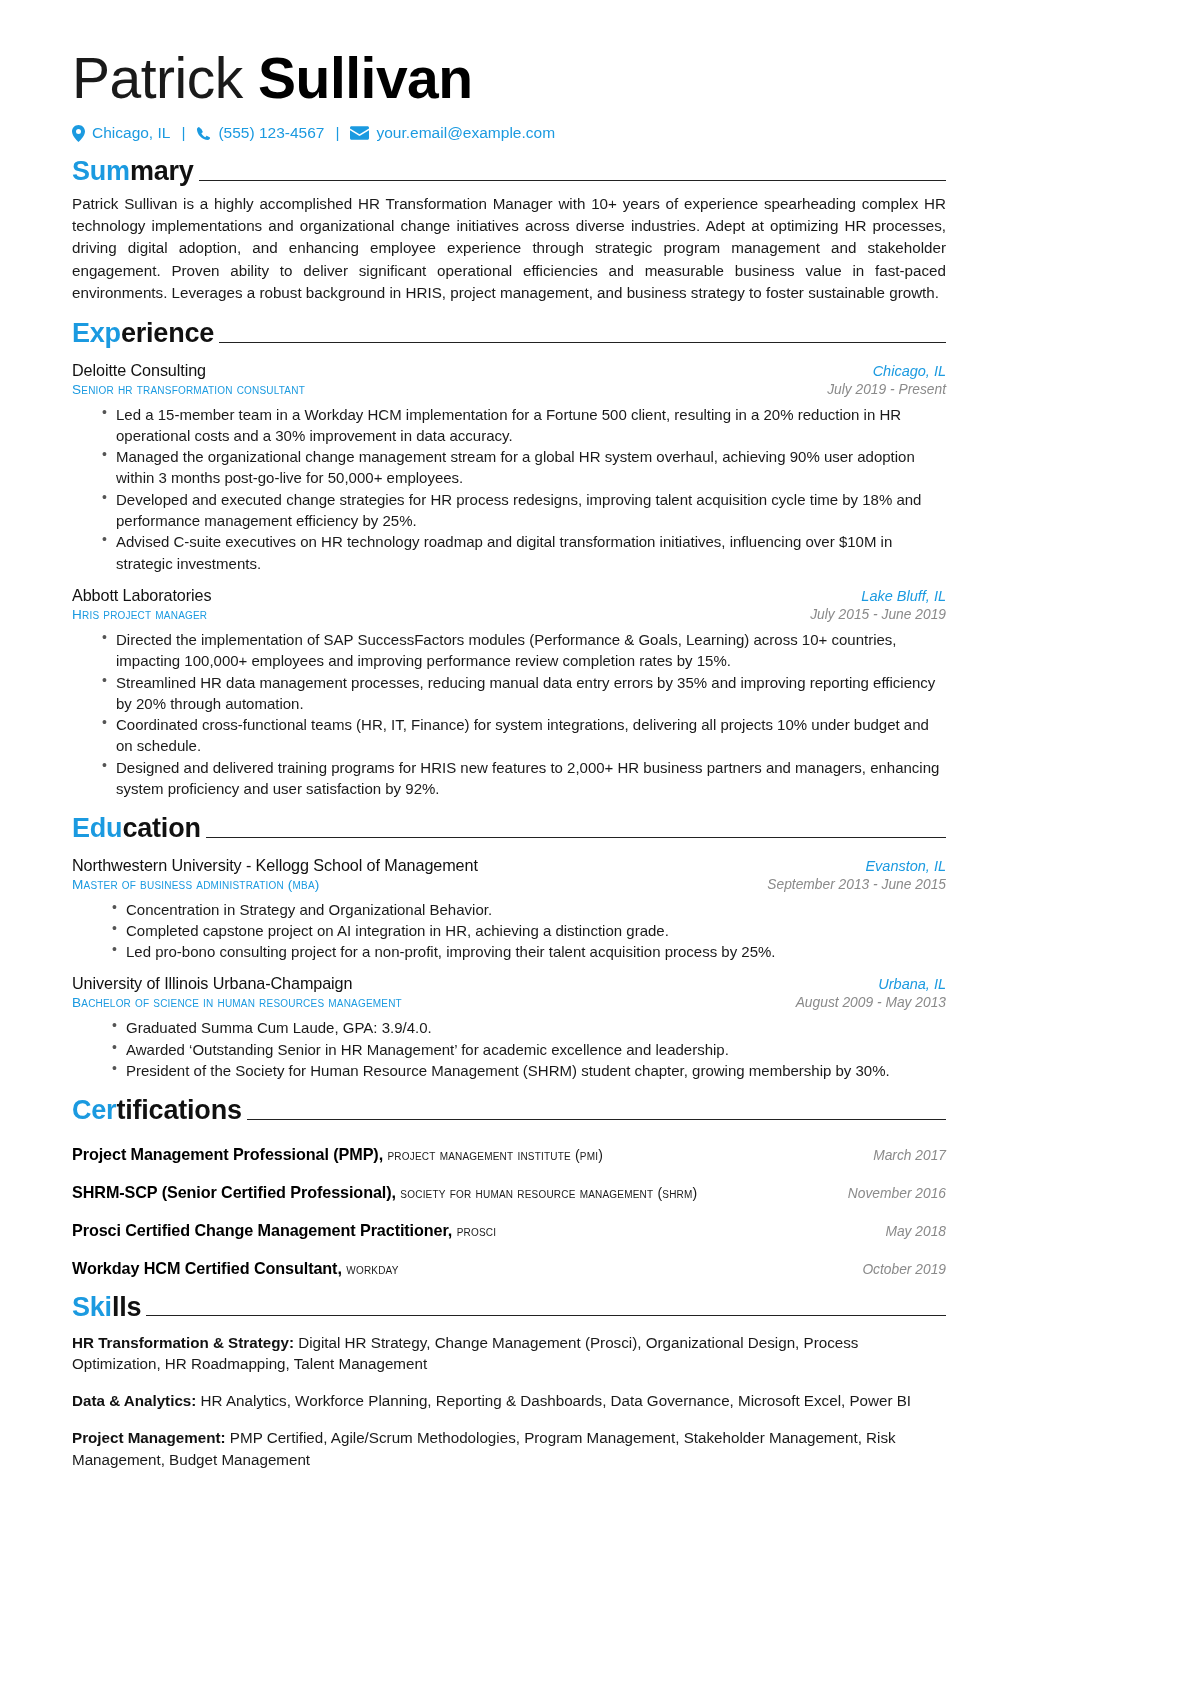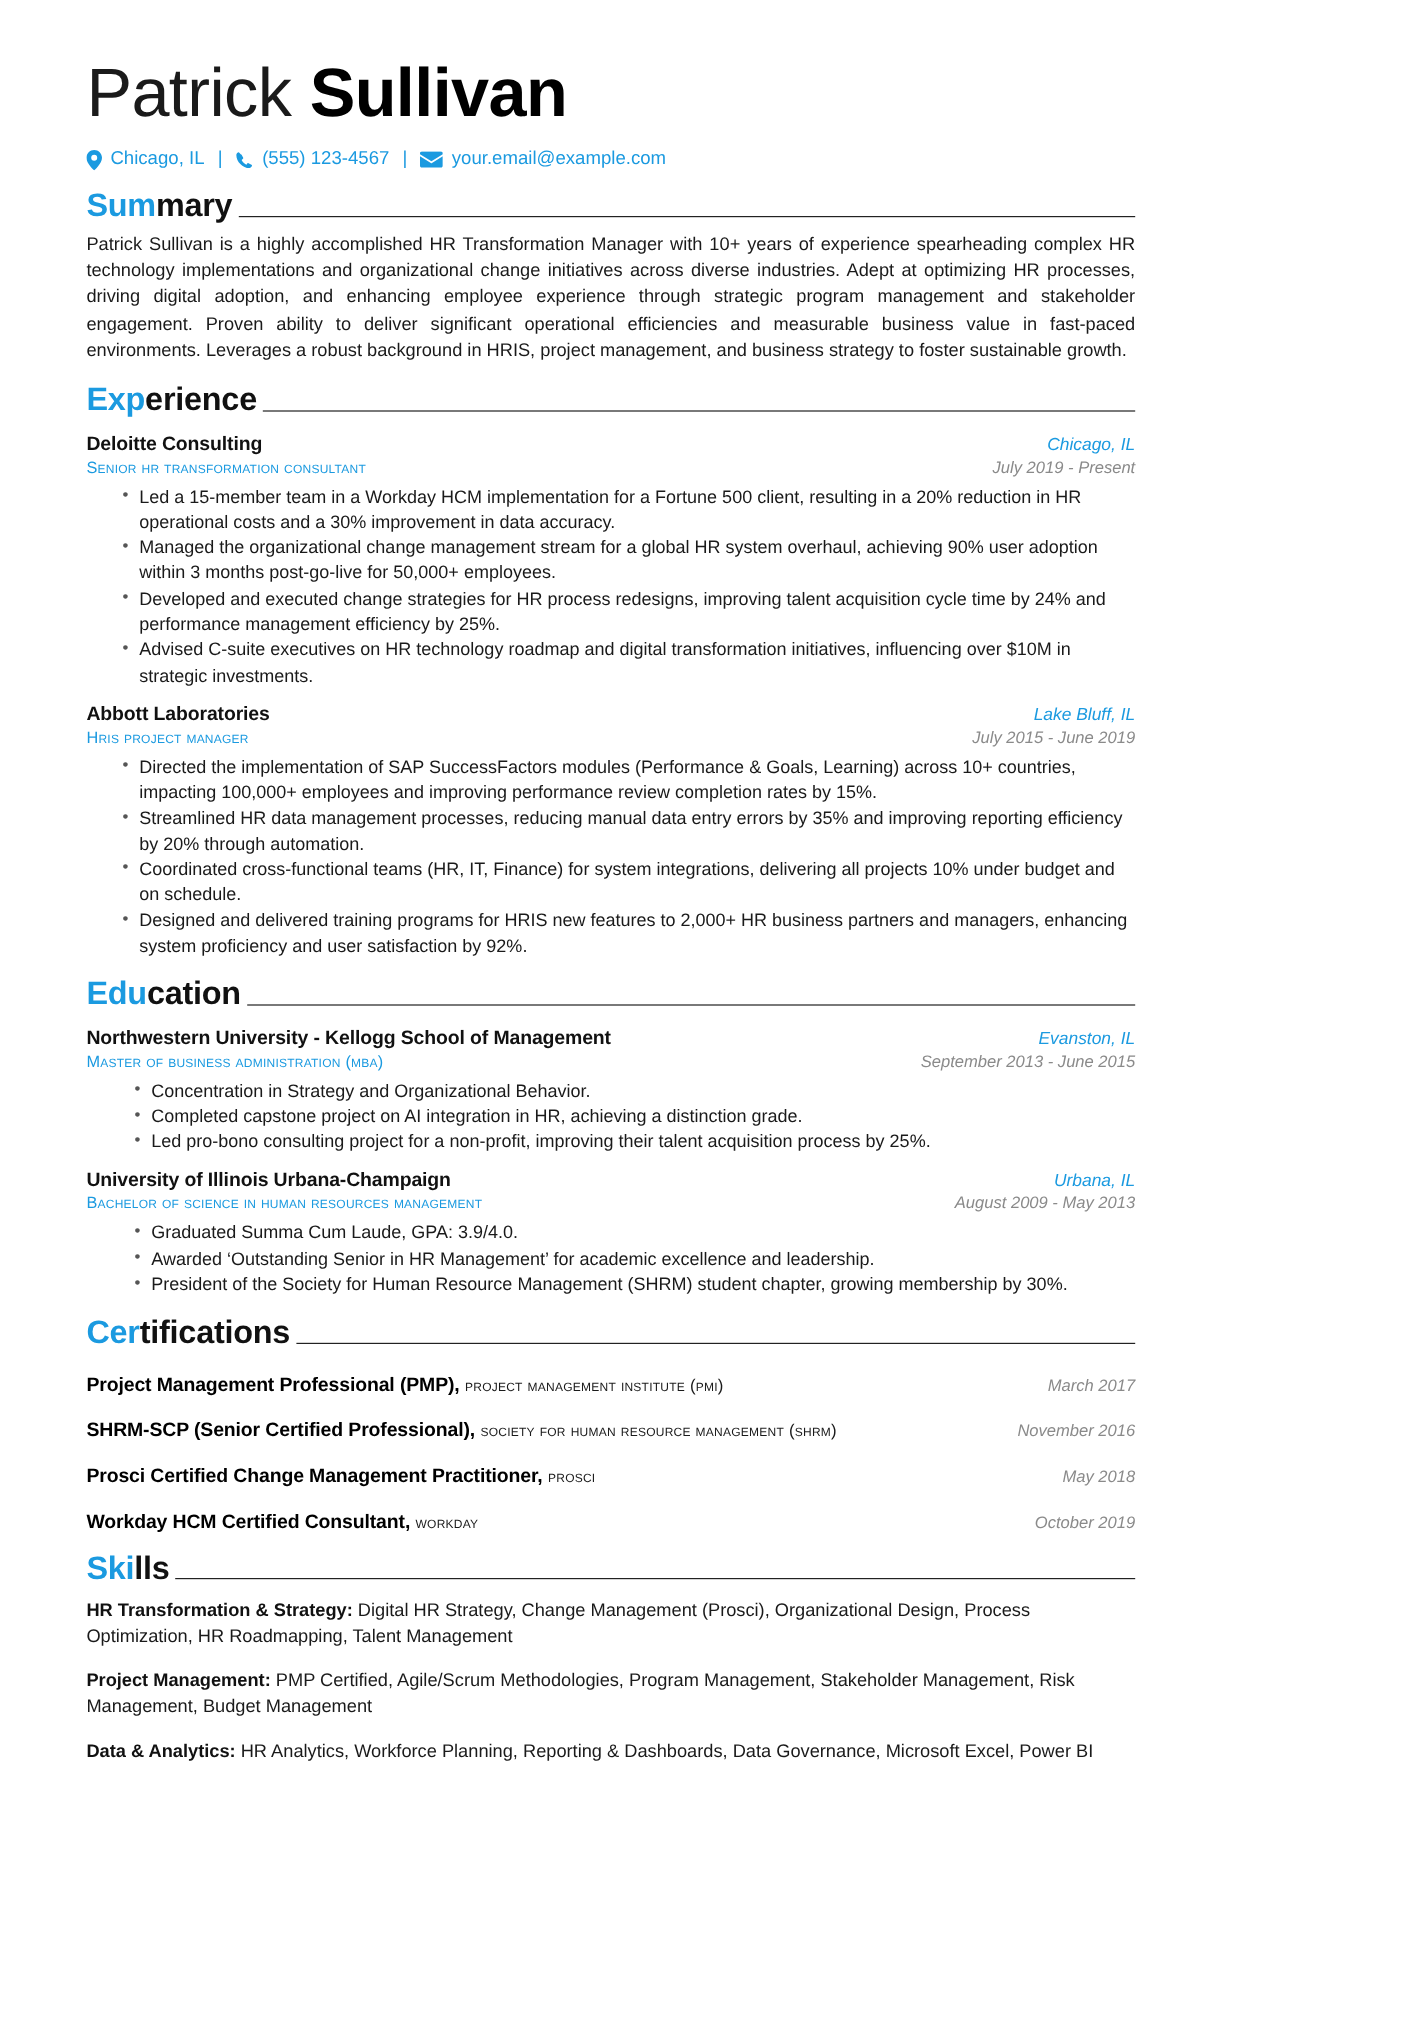--- a/index.html
+++ b/index.html
@@ -93,21 +93,21 @@
   .entry { margin-top: 12px; }
   .entry:first-of-type { margin-top: 8px; }
   .entry-row {
     display: flex;
     justify-content: space-between;
     align-items: baseline;
     gap: 16px;
   }
   .org {
     font-size: 16.2px;
-    font-weight: 700;
+    font-weight: 400;
     color: #111;
     letter-spacing: -0.1px;
   }
   .loc {
     font-size: 14.5px;
     font-style: italic;
     color: #1b9ae0;
     white-space: nowrap;
   }
   .role-row {
@@ -265,21 +265,21 @@
         <span class="org">Deloitte Consulting</span>
         <span class="loc">Chicago, IL</span>
       </div>
       <div class="role-row">
         <span class="role">Senior HR Transformation Consultant</span>
         <span class="dates">July 2019 - Present</span>
       </div>
       <ul class="bullets">
         <li>Led a 15-member team in a Workday HCM implementation for a Fortune 500 client, resulting in a 20% reduction in HR operational costs and a 30% improvement in data accuracy.</li>
         <li>Managed the organizational change management stream for a global HR system overhaul, achieving 90% user adoption within 3 months post-go-live for 50,000+ employees.</li>
-        <li>Developed and executed change strategies for HR process redesigns, improving talent acquisition cycle time by 24% and performance management efficiency by 25%.</li>
+        <li>Developed and executed change strategies for HR process redesigns, improving talent acquisition cycle time by 18% and performance management efficiency by 25%.</li>
         <li>Advised C-suite executives on HR technology roadmap and digital transformation initiatives, influencing over $10M in strategic investments.</li>
       </ul>
     </div>
 
     <div class="entry">
       <div class="entry-row">
         <span class="org">Abbott Laboratories</span>
         <span class="loc">Lake Bluff, IL</span>
       </div>
       <div class="role-row">
@@ -383,22 +383,22 @@
         <span class="hl">Ski</span><span class="rest">lls</span>
       </h2>
       <span class="sec-rule"></span>
     </div>
 
     <p class="skill-row">
       <span class="skill-cat">HR Transformation &amp; Strategy:</span>
       <span>Digital HR Strategy, Change Management (Prosci), Organizational Design, Process Optimization, HR Roadmapping, Talent Management</span>
     </p>
     <p class="skill-row">
+      <span class="skill-cat">Data &amp; Analytics:</span>
+      <span>HR Analytics, Workforce Planning, Reporting &amp; Dashboards, Data Governance, Microsoft Excel, Power BI</span>
+    </p>
+    <p class="skill-row">
       <span class="skill-cat">Project Management:</span>
       <span>PMP Certified, Agile/Scrum Methodologies, Program Management, Stakeholder Management, Risk Management, Budget Management</span>
     </p>
-    <p class="skill-row">
-      <span class="skill-cat">Data &amp; Analytics:</span>
-      <span>HR Analytics, Workforce Planning, Reporting &amp; Dashboards, Data Governance, Microsoft Excel, Power BI</span>
-    </p>
   </section>
 
 </div>
 
 </body></html>

